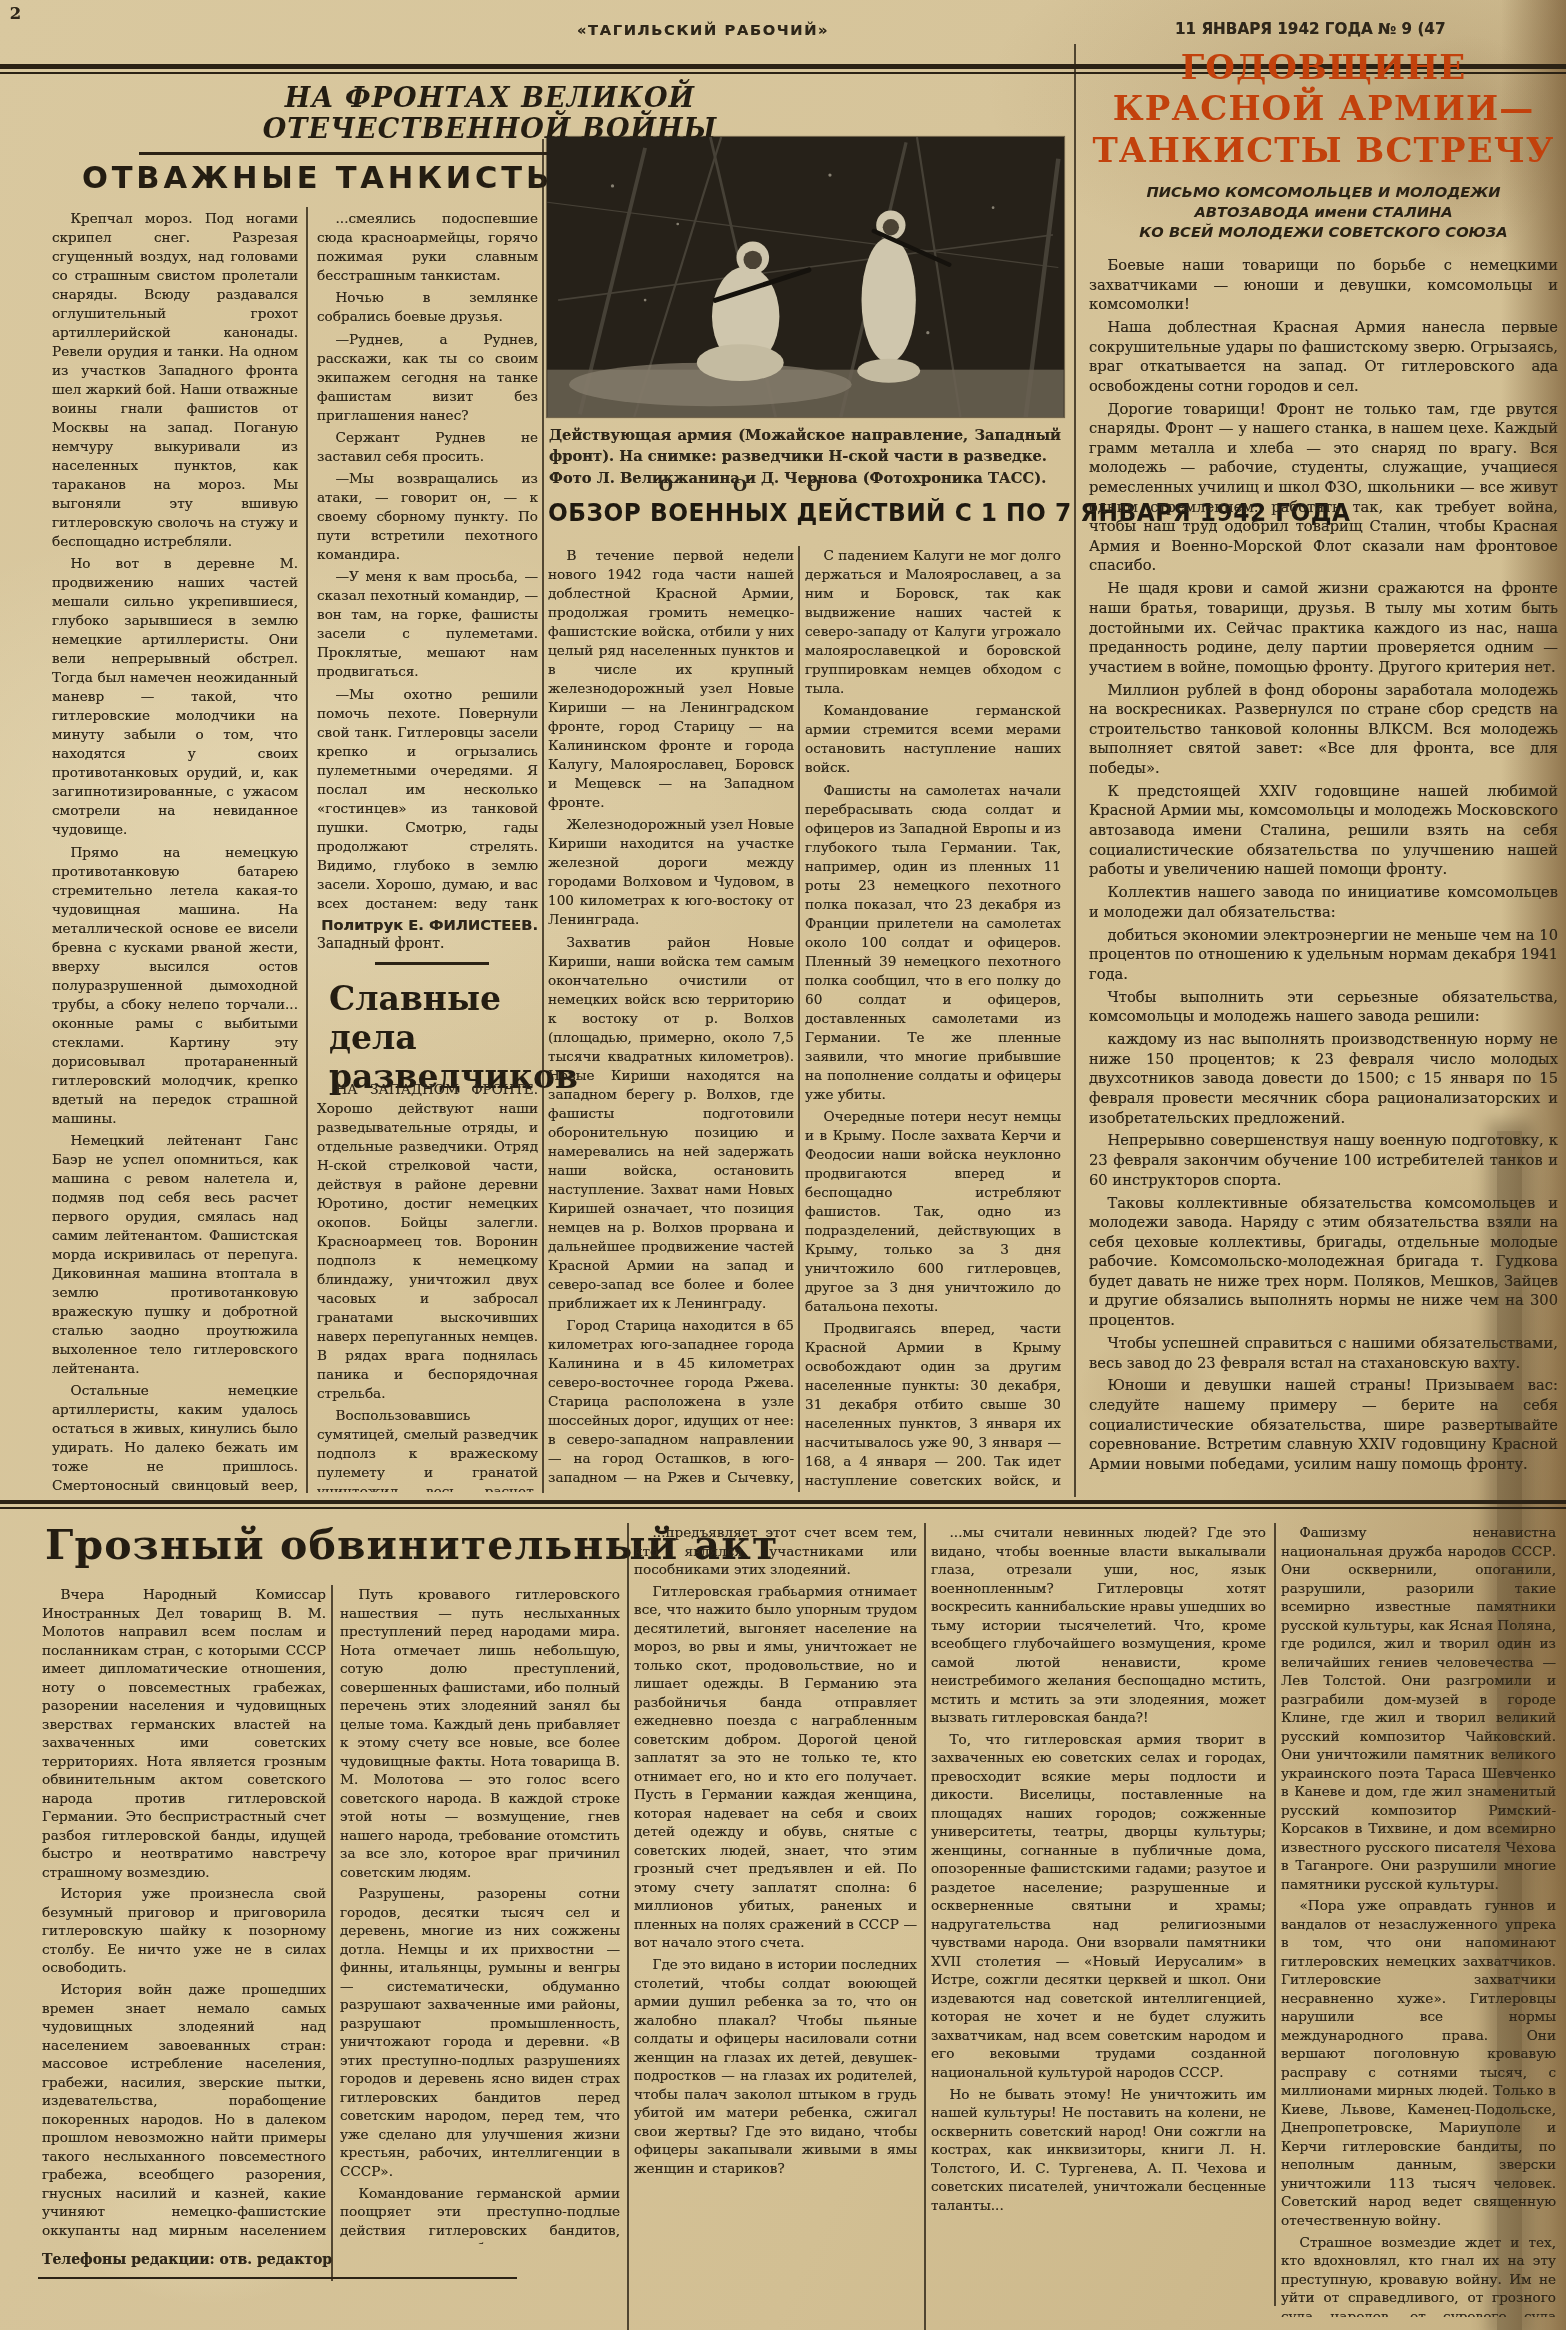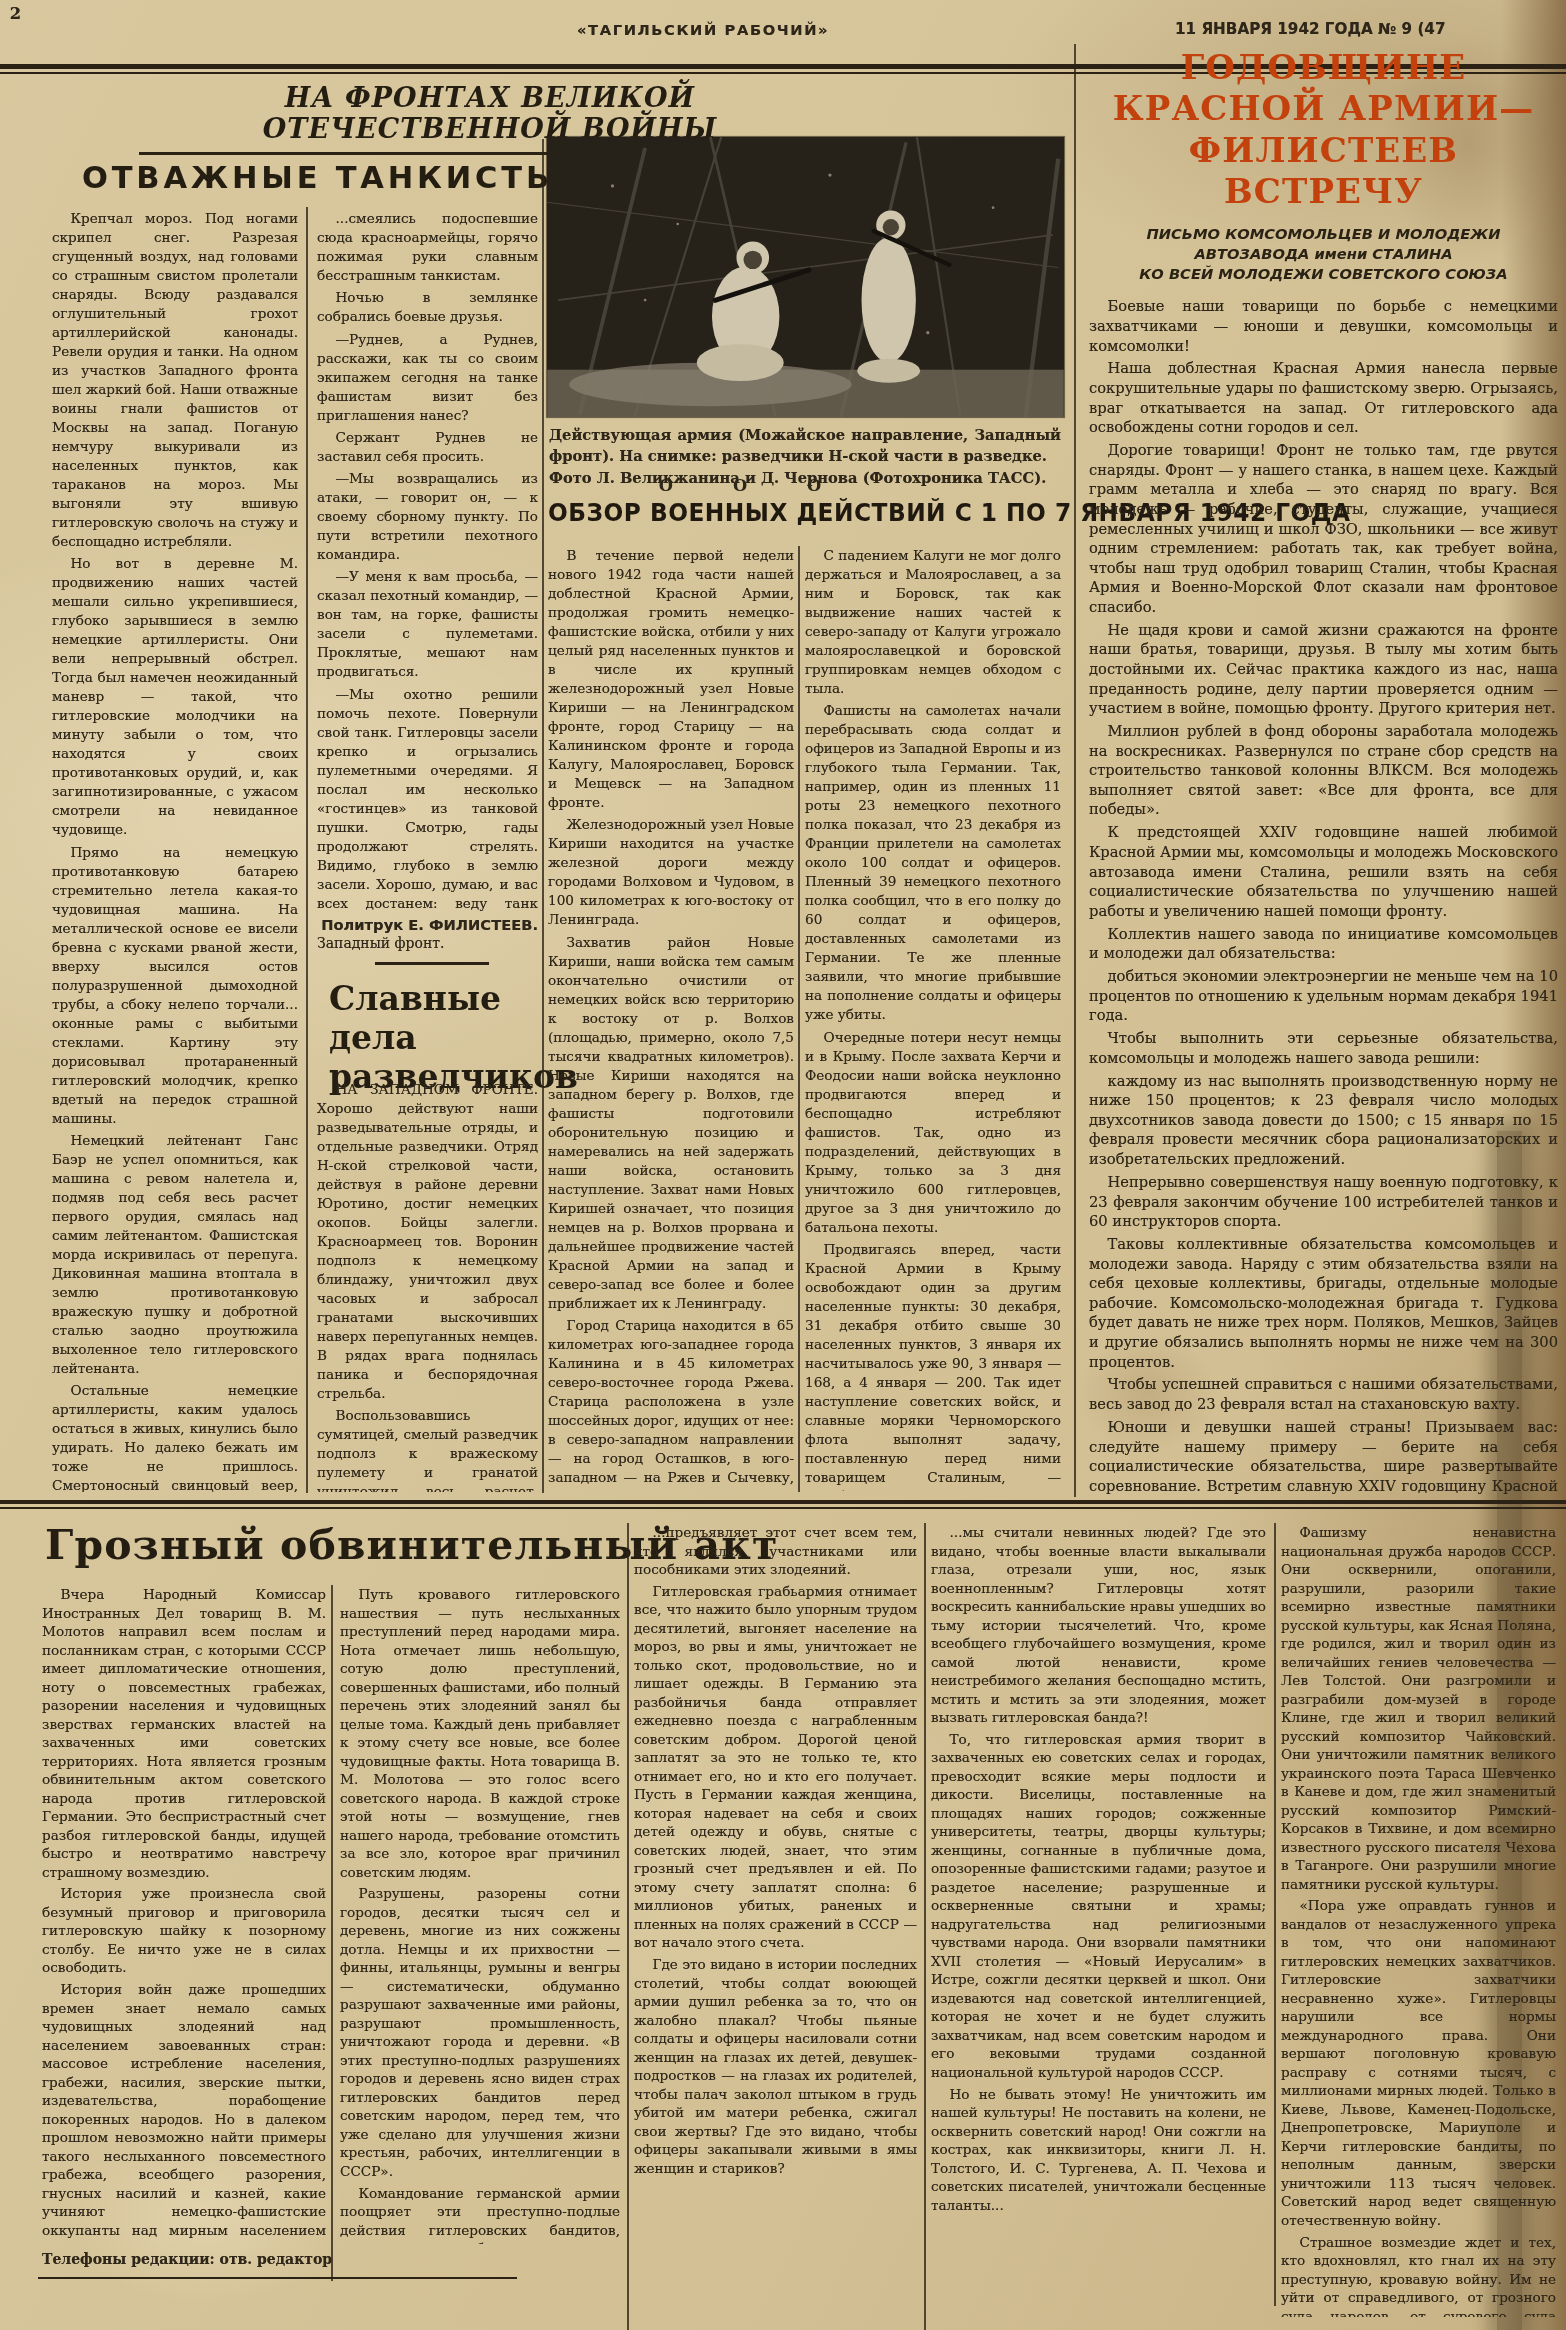--- a/index.html
+++ b/index.html
@@ -153,29 +153,30 @@
 
 <div class="abs h-obzor" style="left:548px;top:499px;">ОБЗОР ВОЕННЫХ ДЕЙСТВИЙ С 1 ПО 7 ЯНВАРЯ 1942 ГОДА</div>
 <div class="abs colbox t25 ink" style="left:548px;top:546px;width:246px;height:945px;">
     <p class="para">В течение первой недели нового 1942 года части нашей доблестной Красной Армии, продолжая громить немецко-фашистские войска, отбили у них целый ряд населенных пунктов и в числе их крупный железнодорожный узел Новые Кириши — на Ленинградском фронте, город Старицу — на Калининском фронте и города Калугу, Малоярославец, Боровск и Мещевск — на Западном фронте.</p>
     <p class="para">Железнодорожный узел Новые Кириши находится на участке железной дороги между городами Волховом и Чудовом, в 100 километрах к юго-востоку от Ленинграда.</p>
     <p class="para">Захватив район Новые Кириши, наши войска тем самым окончательно очистили от немецких войск всю территорию к востоку от р. Волхов (площадью, примерно, около 7,5 тысячи квадратных километров). Новые Кириши находятся на западном берегу р. Волхов, где фашисты подготовили оборонительную позицию и намеревались на ней задержать наши войска, остановить наступление. Захват нами Новых Киришей означает, что позиция немцев на р. Волхов прорвана и дальнейшее продвижение частей Красной Армии на запад и северо-запад все более и более приближает их к Ленинграду.</p>
     <p class="para">Город Старица находится в 65 километрах юго-западнее города Калинина и в 45 километрах северо-восточнее города Ржева. Старица расположена в узле шоссейных дорог, идущих от нее: в северо-западном направлении — на город Осташков, в юго-западном — на Ржев и Сычевку, в юго-восточном — на Волоколамск. Имея такую сеть дорог, наши войска облегчают дальнейшее продвижение частей Красной Армии на запад и северо-запад и на более далекие батальоны противника.</p>
   </div>
 <div class="abs colbox t25 ink" style="left:805px;top:546px;width:256px;height:945px;">
     <p class="para">С падением Калуги не мог долго держаться и Малоярославец, а за ним и Боровск, так как выдвижение наших частей к северо-западу от Калуги угрожало малоярославецкой и боровской группировкам немцев обходом с тыла.</p>
+    <p class="para">Командование германской армии стремится всеми мерами остановить наступление наших войск.</p>
     <p class="para">Фашисты на самолетах начали перебрасывать сюда солдат и офицеров из Западной Европы и из глубокого тыла Германии. Так, например, один из пленных 11 роты 23 немецкого пехотного полка показал, что 23 декабря из Франции прилетели на самолетах около 100 солдат и офицеров. Пленный 39 немецкого пехотного полка сообщил, что в его полку до 60 солдат и офицеров, доставленных самолетами из Германии. Те же пленные заявили, что многие прибывшие на пополнение солдаты и офицеры уже убиты.</p>
     <p class="para">Очередные потери несут немцы и в Крыму. После захвата Керчи и Феодосии наши войска неуклонно продвигаются вперед и беспощадно истребляют фашистов. Так, одно из подразделений, действующих в Крыму, только за 3 дня уничтожило 600 гитлеровцев, другое за 3 дня уничтожило до батальона пехоты.</p>
     <p class="para">Продвигаясь вперед, части Красной Армии в Крыму освобождают один за другим населенные пункты: 30 декабря, 31 декабря отбито свыше 30 населенных пунктов, 3 января их насчитывалось уже 90, 3 января — 168, а 4 января — 200. Так идет наступление советских войск, и славные моряки Черноморского флота выполнят задачу, поставленную перед ними товарищем Сталиным, — освободить Крым от немецких захватчиков и их румыно-итальянских прихвостней. (ТАСС).</p>
   </div>
 
 <div class="abs colbox" style="left:1089px;top:47px;width:469px;height:1450px;">
   <div class="h-godov">
     <div>ГОДОВЩИНЕ КРАСНОЙ АРМИИ—</div>
-    <div>ФИЛИСТЕЕВ ВСТРЕЧУ</div>
+    <div>ТАНКИСТЫ ВСТРЕЧУ</div>
   </div>
   <div class="sub-godov">
     <div>ПИСЬМО КОМСОМОЛЬЦЕВ И МОЛОДЕЖИ АВТОЗАВОДА имени СТАЛИНА</div>
     <div>КО ВСЕЙ МОЛОДЕЖИ СОВЕТСКОГО СОЮЗА</div>
   </div>
   <div class="t27 ink" style="margin-top:13px;">
       <p class="para">Боевые наши товарищи по борьбе с немецкими захватчиками — юноши и девушки, комсомольцы и комсомолки!</p>
       <p class="para">Наша доблестная Красная Армия нанесла первые сокрушительные удары по фашистскому зверю. Огрызаясь, враг откатывается на запад. От гитлеровского ада освобождены сотни городов и сел.</p>
       <p class="para">Дорогие товарищи! Фронт не только там, где рвутся снаряды. Фронт — у нашего станка, в нашем цехе. Каждый грамм металла и хлеба — это снаряд по врагу. Вся молодежь — рабочие, студенты, служащие, учащиеся ремесленных училищ и школ ФЗО, школьники — все живут одним стремлением: работать так, как требует война, чтобы наш труд одобрил товарищ Сталин, чтобы Красная Армия и Военно-Морской Флот сказали нам фронтовое спасибо.</p>
       <p class="para">Не щадя крови и самой жизни сражаются на фронте наши братья, товарищи, друзья. В тылу мы хотим быть достойными их. Сейчас практика каждого из нас, наша преданность родине, делу партии проверяется одним — участием в войне, помощью фронту. Другого критерия нет.</p>

